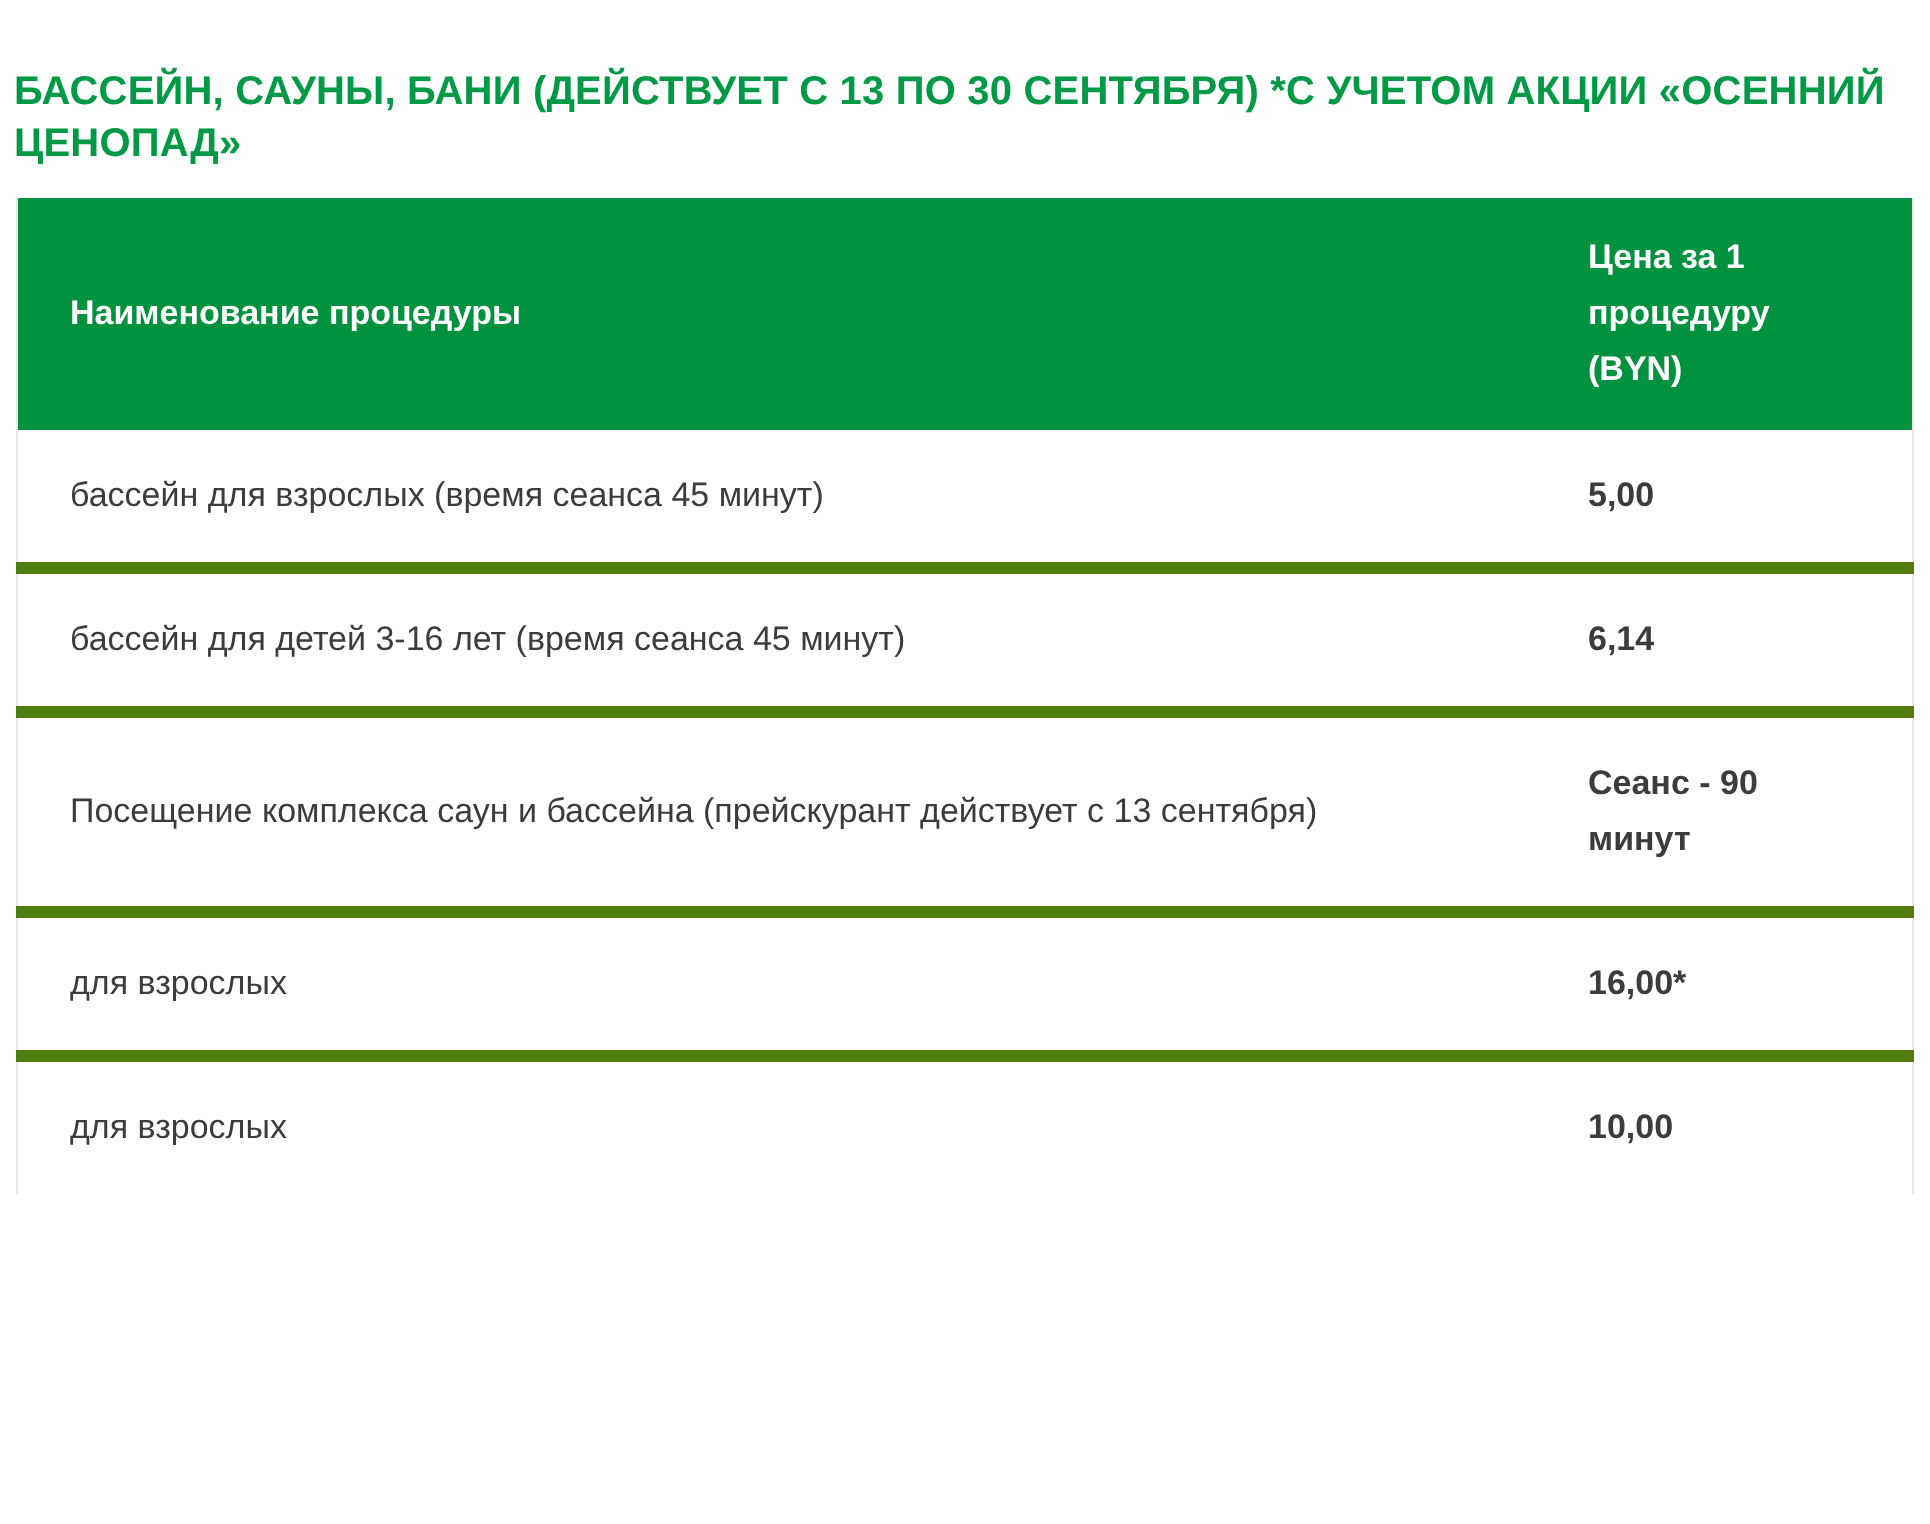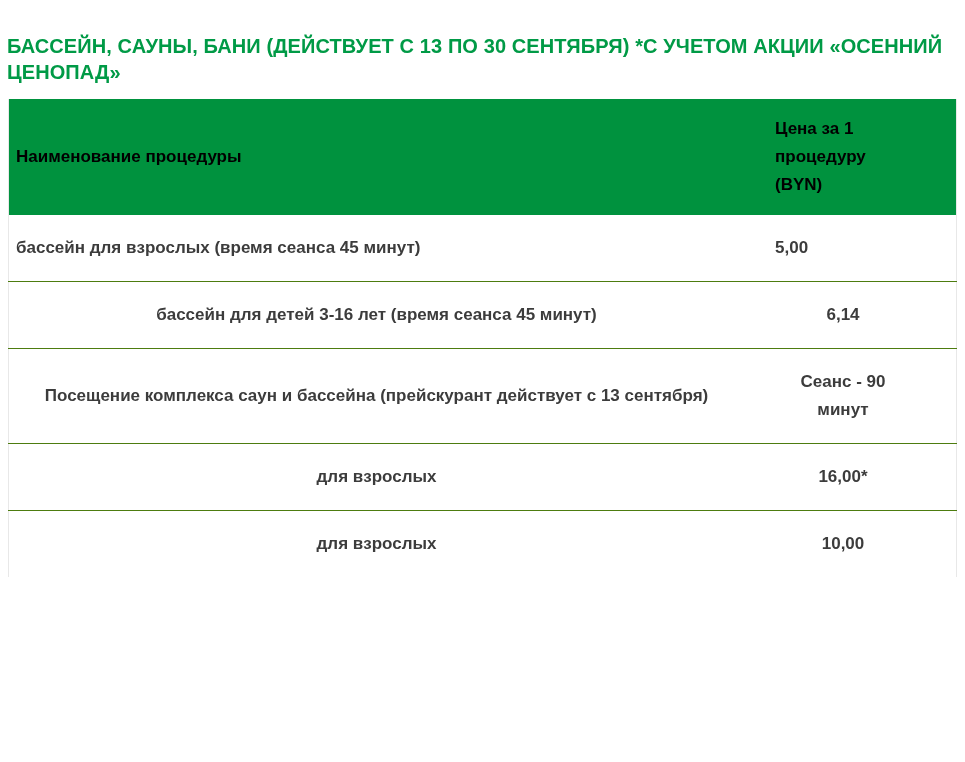--- a/index.html
+++ b/index.html
@@ -29,46 +29,45 @@
   table.price-table {
     border-collapse: collapse;
     margin-left: 8px;
     width: 949px;
     border-left: 1px solid #e8e8e8;
     border-right: 1px solid #e8e8e8;
     table-layout: fixed;
   }
   table.price-table thead th {
     background: #00923e;
-    color: #000000;
+    color: #ffffff;
     text-align: left;
     font-size: 17px;
     font-weight: 700;
     line-height: 28px;
     vertical-align: middle;
   }
   th.col-procedure, td.cell-procedure {
     width: 721px;
-    padding: 16px 30px 16px 7px;
+    padding: 16px 30px 16px 26px;
   }
   th.col-price, td.cell-price {
     padding: 16px 45px 16px 8px;
   }
   table.price-table tbody td {
     color: #3c3c3c;
     font-size: 17px;
     line-height: 28px;
     vertical-align: middle;
     background: #ffffff;
   }
-  td.cell-procedure { padding-top: 19px; padding-bottom: 19px; font-weight: bold; }
+  td.cell-procedure { padding-top: 19px; padding-bottom: 19px; }
   td.cell-price     { padding-top: 19px; padding-bottom: 19px; font-weight: bold; }
   table.price-table tbody tr + tr td {
-    border-top: 1px solid #4d7c0f;
-    text-align: center;
+    border-top: 6px solid #4d7c0f;
   }
 </style>
 </head>
 <body>
 
 <div class="page">
 
   <h1 class="page-title">БАССЕЙН, САУНЫ, БАНИ (ДЕЙСТВУЕТ С 13 ПО 30 СЕНТЯБРЯ) *С УЧЕТОМ АКЦИИ «ОСЕННИЙ ЦЕНОПАД»</h1>
 
   <table class="price-table">

